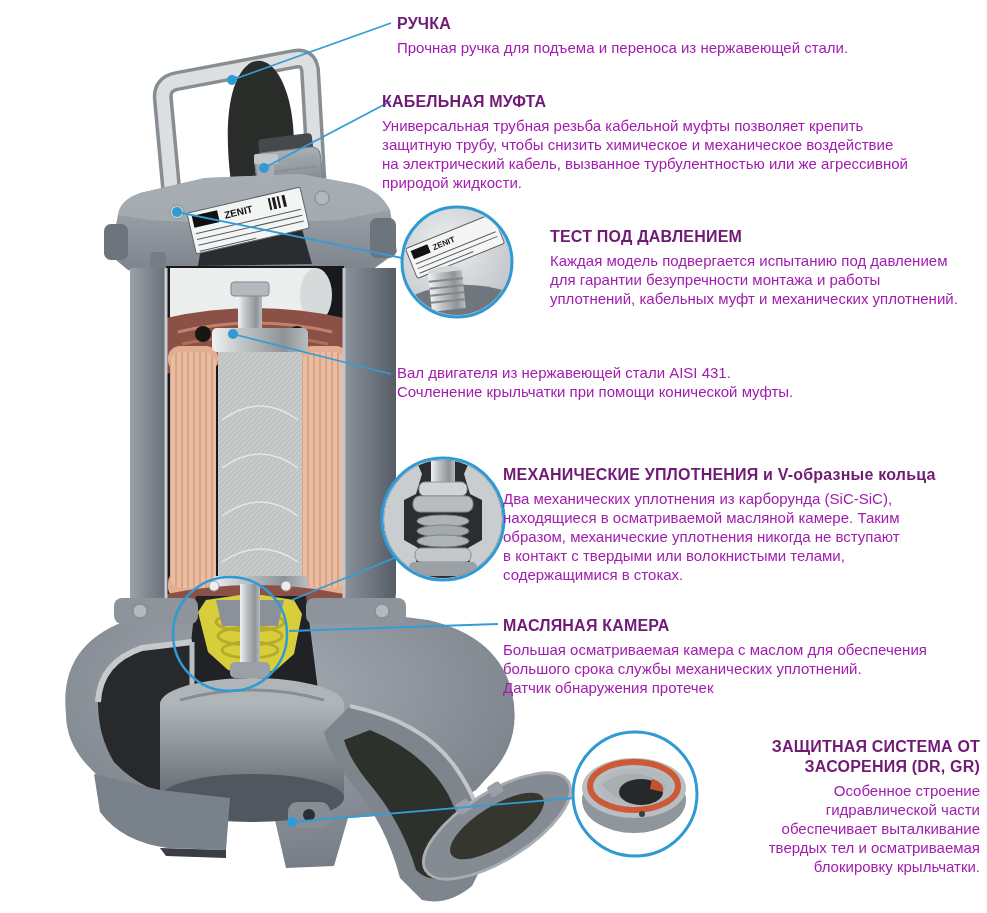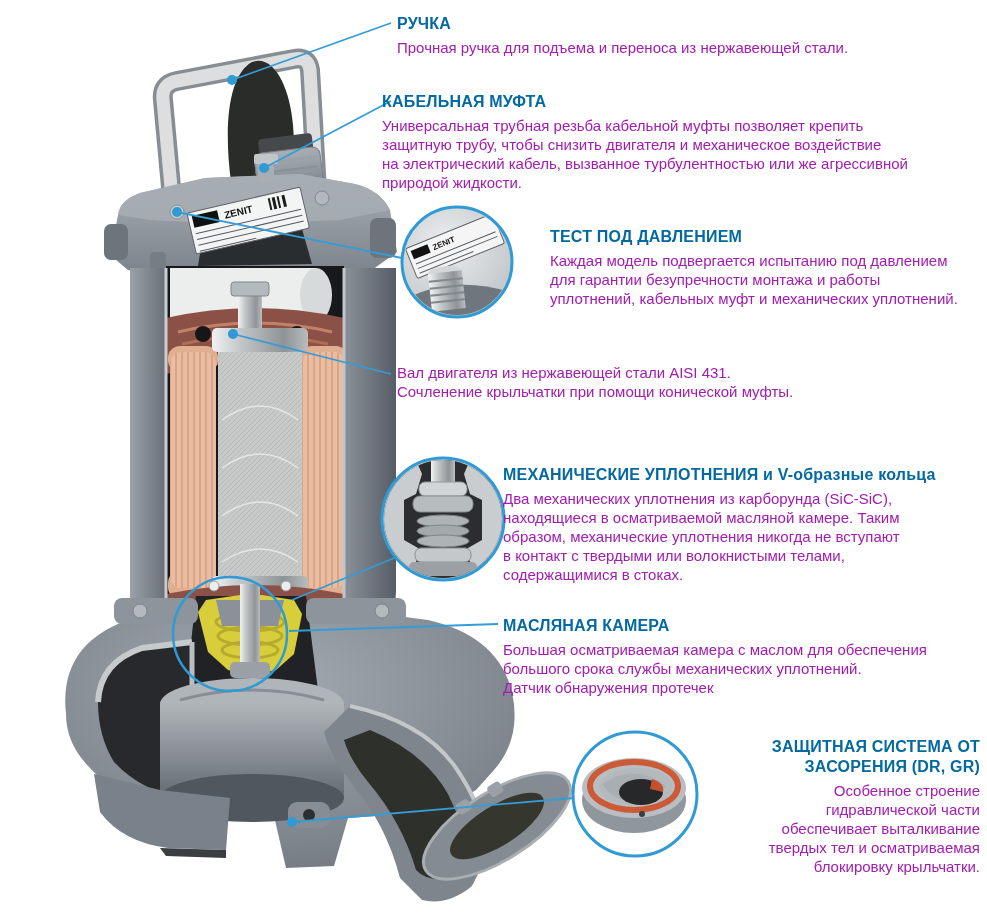--- a/index.html
+++ b/index.html
@@ -1,21 +1,21 @@
 <!DOCTYPE html>
 <html><head>
 <meta charset="utf-8">
 <style>
   html,body{margin:0;padding:0;background:#ffffff;}
   body{width:987px;height:913px;position:relative;overflow:hidden;
        font-family:"Liberation Sans",sans-serif;}
   .stage{position:absolute;left:0;top:0;width:987px;height:913px;}
   svg.art{position:absolute;left:0;top:0;}
   .callout{position:absolute;}
-  .callout .title{color:#0369a1;font-size:16px;font-weight:700;line-height:20px;
+  .callout .title{color:#701a75;font-size:16px;font-weight:700;line-height:20px;
                   margin:0 0 4px 0;letter-spacing:.2px;}
   .callout .line{color:#a21caf;font-size:15px;line-height:19px;white-space:nowrap;}
   #c1{left:397px;top:14px;}
   #c2{left:382px;top:92px;}
   #c3{left:522px;top:227px;margin-left:28px;}
   #c4{left:397px;top:363px;}
   #c5{left:503px;top:465px;}
   #c6{left:503px;top:616px;}
   #c7{left:705px;top:737px;text-align:right;}
   #c7 .title{max-width:275px;white-space:normal;}
@@ -283,21 +283,21 @@
 </svg>
 
   <div class="callout" id="c1">
     <div class="title">РУЧКА</div>
     <div class="line">Прочная ручка для подъема и переноса из нержавеющей стали.</div>
   </div>
 
   <div class="callout" id="c2">
     <div class="title">КАБЕЛЬНАЯ МУФТА</div>
     <div class="line">Универсальная трубная резьба кабельной муфты позволяет крепить</div>
-    <div class="line">защитную трубу, чтобы снизить двигателя и механическое воздействие</div>
+    <div class="line">защитную трубу, чтобы снизить химическое и механическое воздействие</div>
     <div class="line">на электрический кабель, вызванное турбулентностью или же агрессивной</div>
     <div class="line">природой жидкости.</div>
   </div>
 
   <div class="callout" id="c3">
     <div class="title">ТЕСТ ПОД ДАВЛЕНИЕМ</div>
     <div class="line">Каждая модель подвергается испытанию под давлением</div>
     <div class="line">для гарантии безупречности монтажа и работы</div>
     <div class="line">уплотнений, кабельных муфт и механических уплотнений.</div>
   </div>

